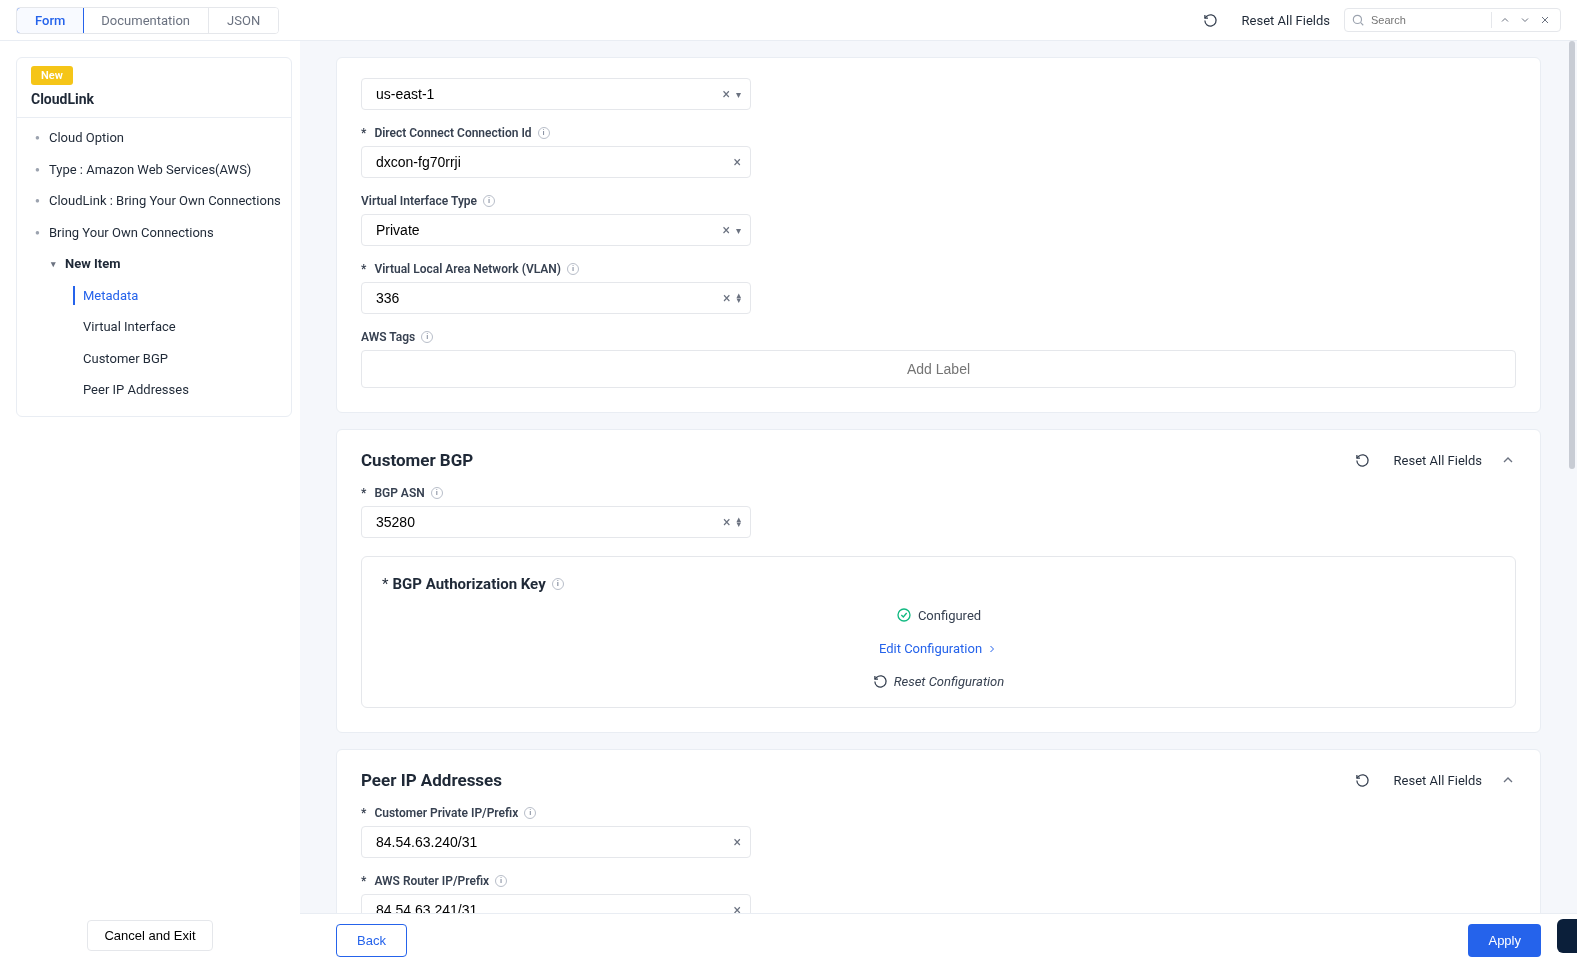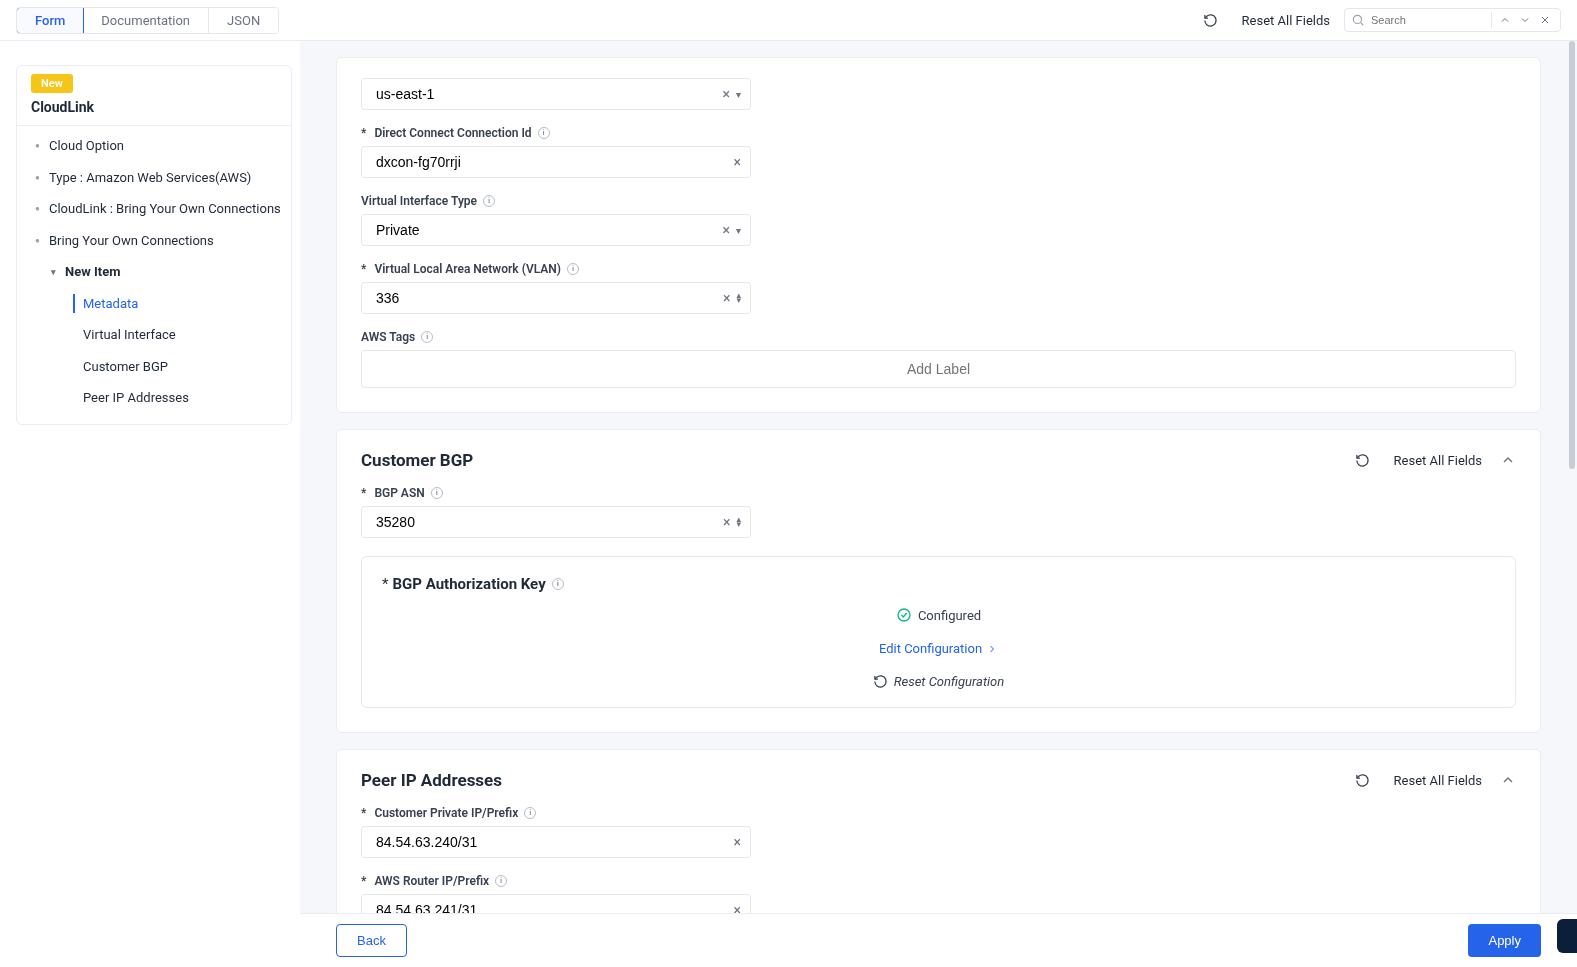--- a/index.html
+++ b/index.html
@@ -52,21 +52,21 @@
     width: 300px; flex: 0 0 300px;
     padding: 16px 8px 80px 16px;
     position: relative;
   }
   .main { flex:1; background: var(--bg-muted); padding: 0 0 80px 0; overflow:auto; position:relative;}
   .main-scroll-indicator{ position:absolute; right:2px; top:0; width:6px; height:40%; background:#c8ccd4; border-radius:3px;}
 
   
   .card {
     background:#fff; border:1px solid var(--border-soft); border-radius:6px;
-    padding: 8px 0 6px; margin-top:8px;
+    padding: 8px 0 6px; 
   }
   .badge-new {
     display:inline-block; background: var(--yellow); color:#fff;
     font-size:11px; font-weight:600; padding:3px 10px; border-radius:3px; margin-left:14px;
   }
   .card-title { font-weight:700; font-size:14px; padding: 6px 14px 10px; border-bottom:1px solid var(--border-soft);}
   .tree { padding: 4px 0; }
   .tree-item {
     display:flex; align-items:center; gap:6px;
     padding: 7px 10px 7px 32px; font-size:13px; color: var(--text); cursor:pointer;
@@ -230,20 +230,23 @@
             <span>Virtual Interface</span>
           </div>
         <div class="tree-item level3">
             <span>Customer BGP</span>
           </div>
         <div class="tree-item level3">
             <span>Peer IP Addresses</span>
           </div>
       </div>
     </div>
+    <div class="sidebar-footer">
+      <button class="btn-outline">Cancel and Exit</button>
+    </div>
   </aside>
 
   <main class="main">
     <div class="main-scroll-indicator"></div>
 
     <div class="section">
       <div class="field">
         <div class="control">
           <input value="us-east-1" style="">
           <div class="tail">

